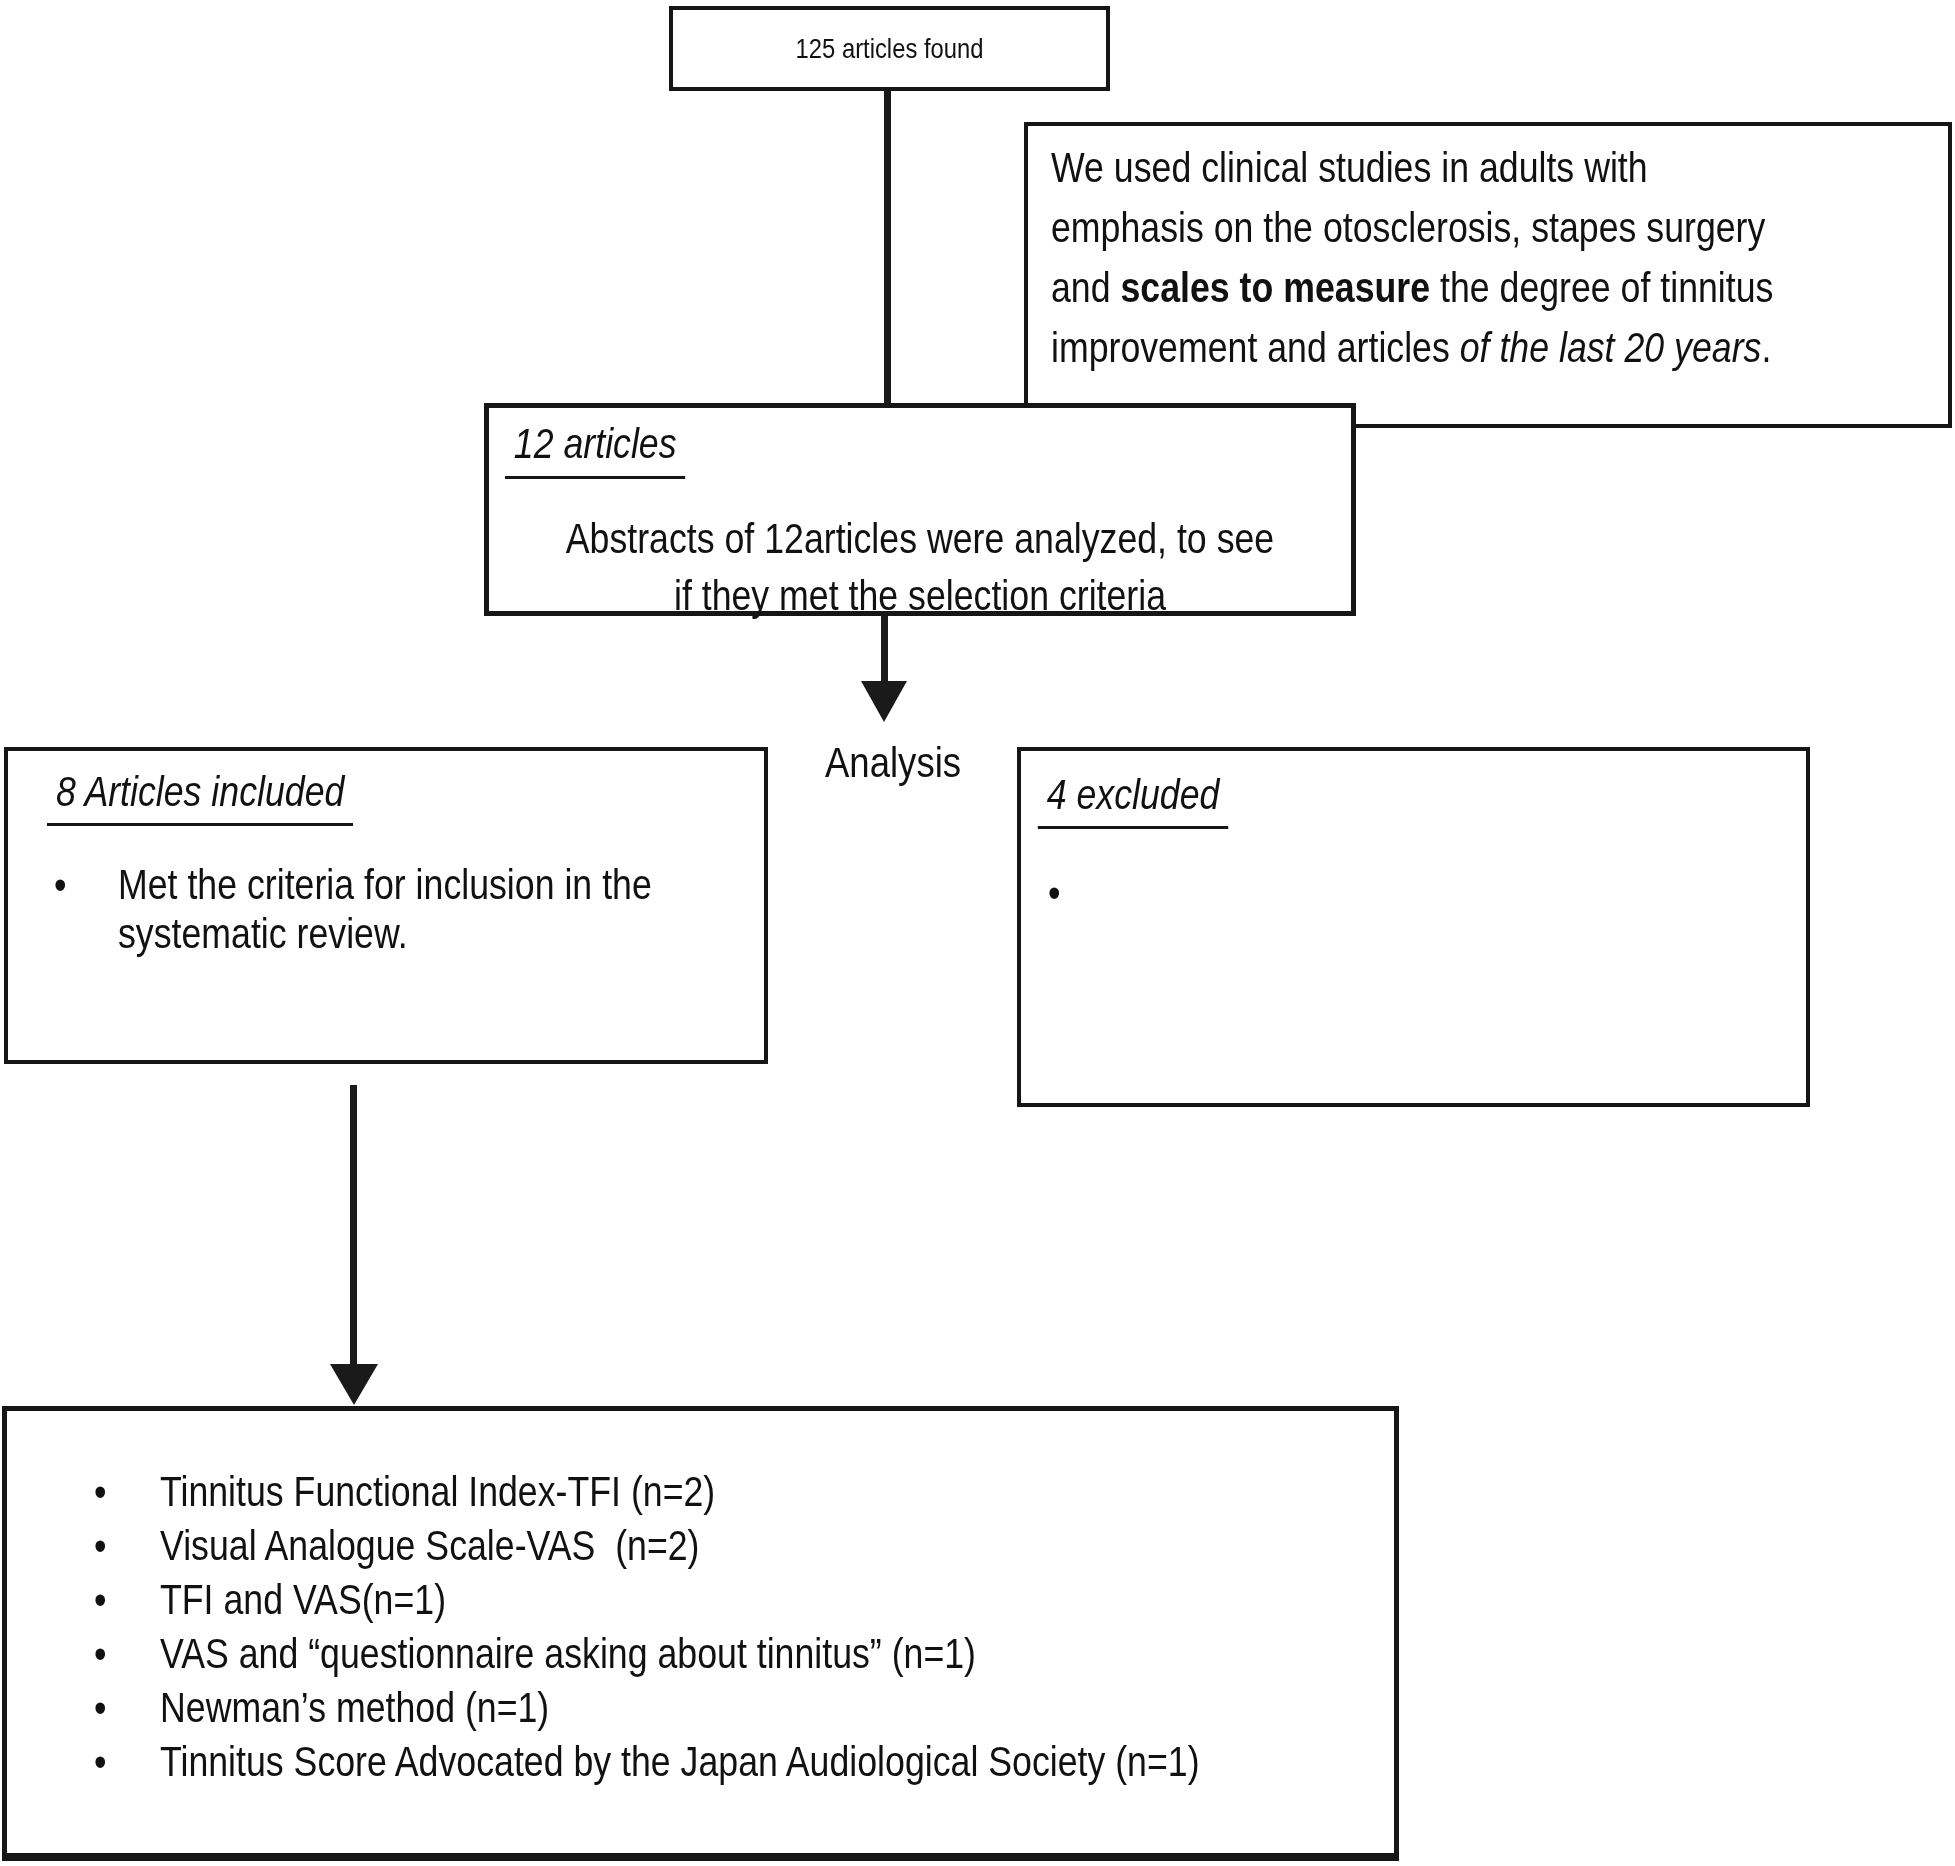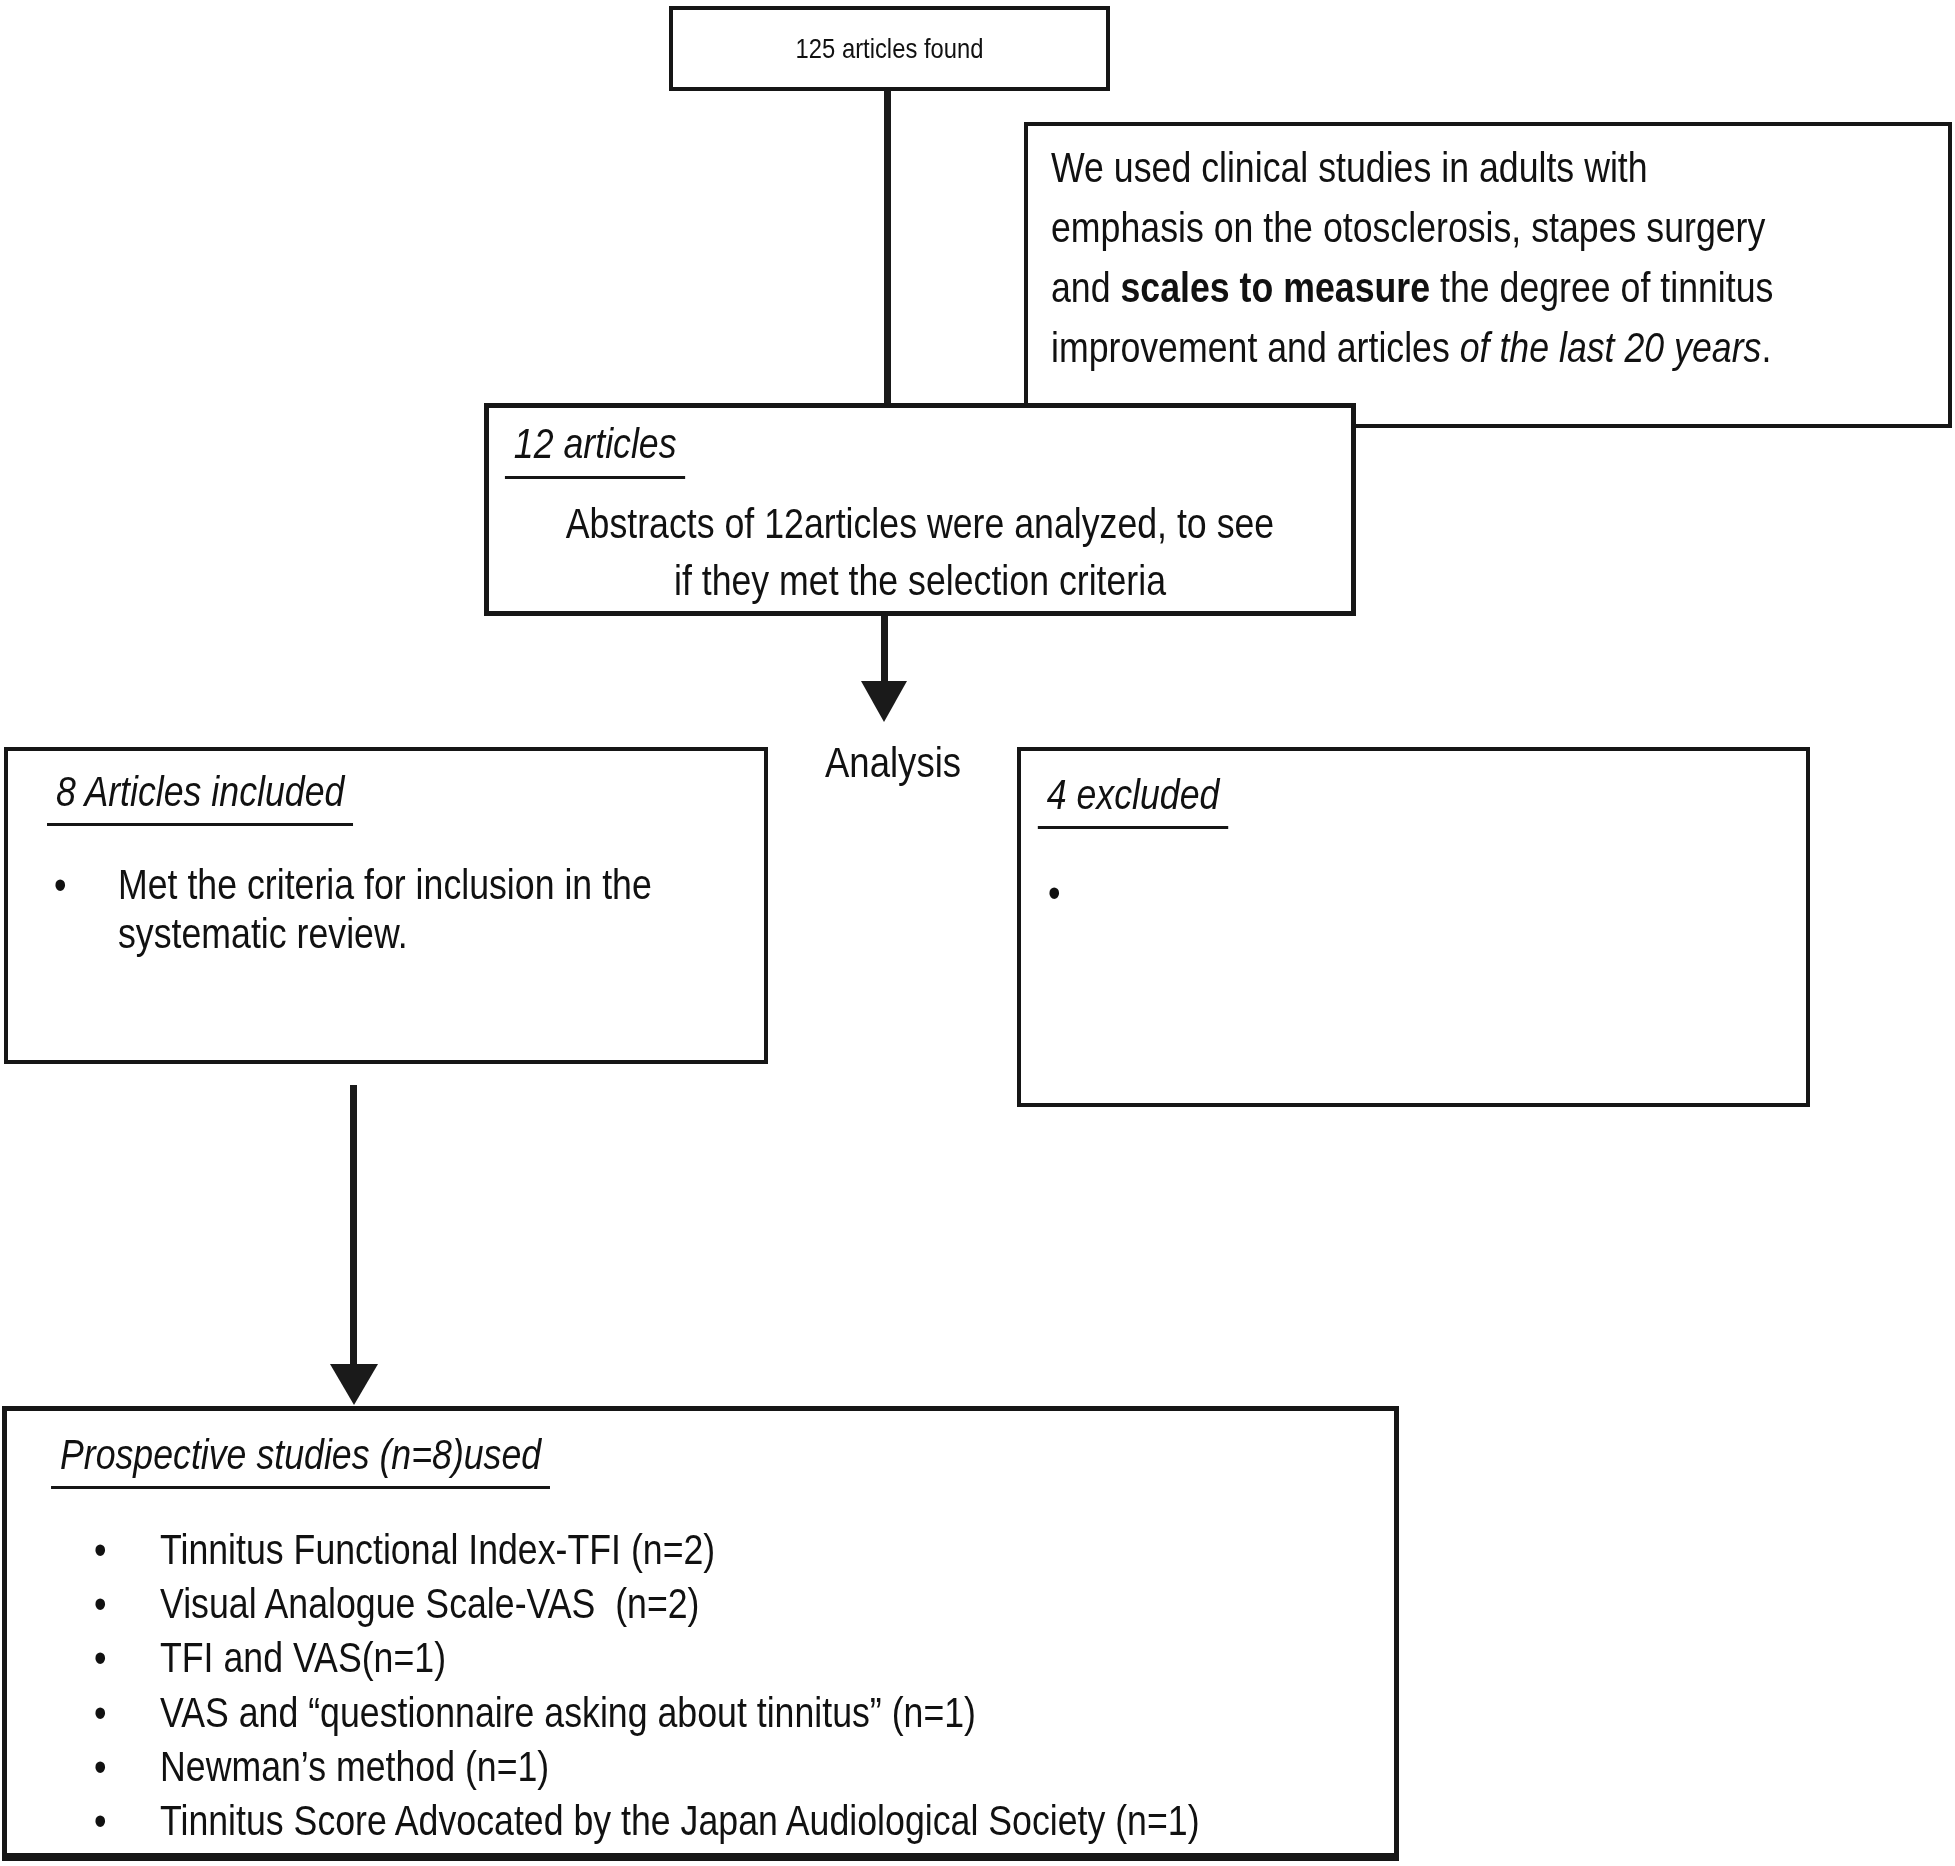--- a/index.html
+++ b/index.html
@@ -21,21 +21,21 @@
 
   
   .top-box{left:669px;top:6px;width:441px;height:85px;display:flex;align-items:center;justify-content:center;font-size:28px;text-align:right;}
   .connector{left:884px;top:90px;width:6.7px;height:315px;}
 
   
   .note-box{left:1024px;top:122px;width:928px;height:306px;font-size:42px;padding:12px 19.5px 0 22.5px;line-height:60px;}
 
   
   .abstract-box{left:484px;top:403px;width:872px;height:213px;border-width:5.2px;font-size:42px;padding-top:12px;}
-  .abstract-box .body-lines{margin-top:16px;line-height:57px;}
+  .abstract-box .body-lines{margin-top:31px;line-height:57px;}
 
   
   .arrow1-line{left:881px;top:616px;width:6.7px;height:69px;}
   .arrow1-head{left:861px;top:681px;border-left:23px solid transparent;border-right:23px solid transparent;border-top:41px solid #1a1a1a;}
   .analysis{position:absolute;left:893px;top:738px;font-size:43px;transform:translateX(-50%) scaleX(0.85);white-space:pre;}
 
   
   .included-box{left:3.7px;top:747px;width:764px;height:317px;font-size:42px;padding-top:16.5px;padding-left:12px;}
   .excluded-box{left:1017px;top:747px;width:793px;height:360px;font-size:42px;padding-top:19.5px;}
   .bullets{list-style:none;margin:0;padding:0;}
@@ -112,23 +112,20 @@
         <li>
           <span class="marker">•</span>
         </li>
       </ul>
   </div>
 
   <div class="vline arrow2-line"></div>
   <div class="tri arrow2-head"></div>
 
   <div class="box prospective-box">
-    <div class="box-title">
-      <span class="title-text">Prospective studies (n=8)used</span>
-    </div>
     <ul class="bullets">
         <li>
           <span class="marker">•</span>
           <div class="bullet-content">
             <div class="line">Tinnitus Functional Index-TFI (n=2)</div>
           </div>
         </li>
         <li>
           <span class="marker">•</span>
           <div class="bullet-content">

